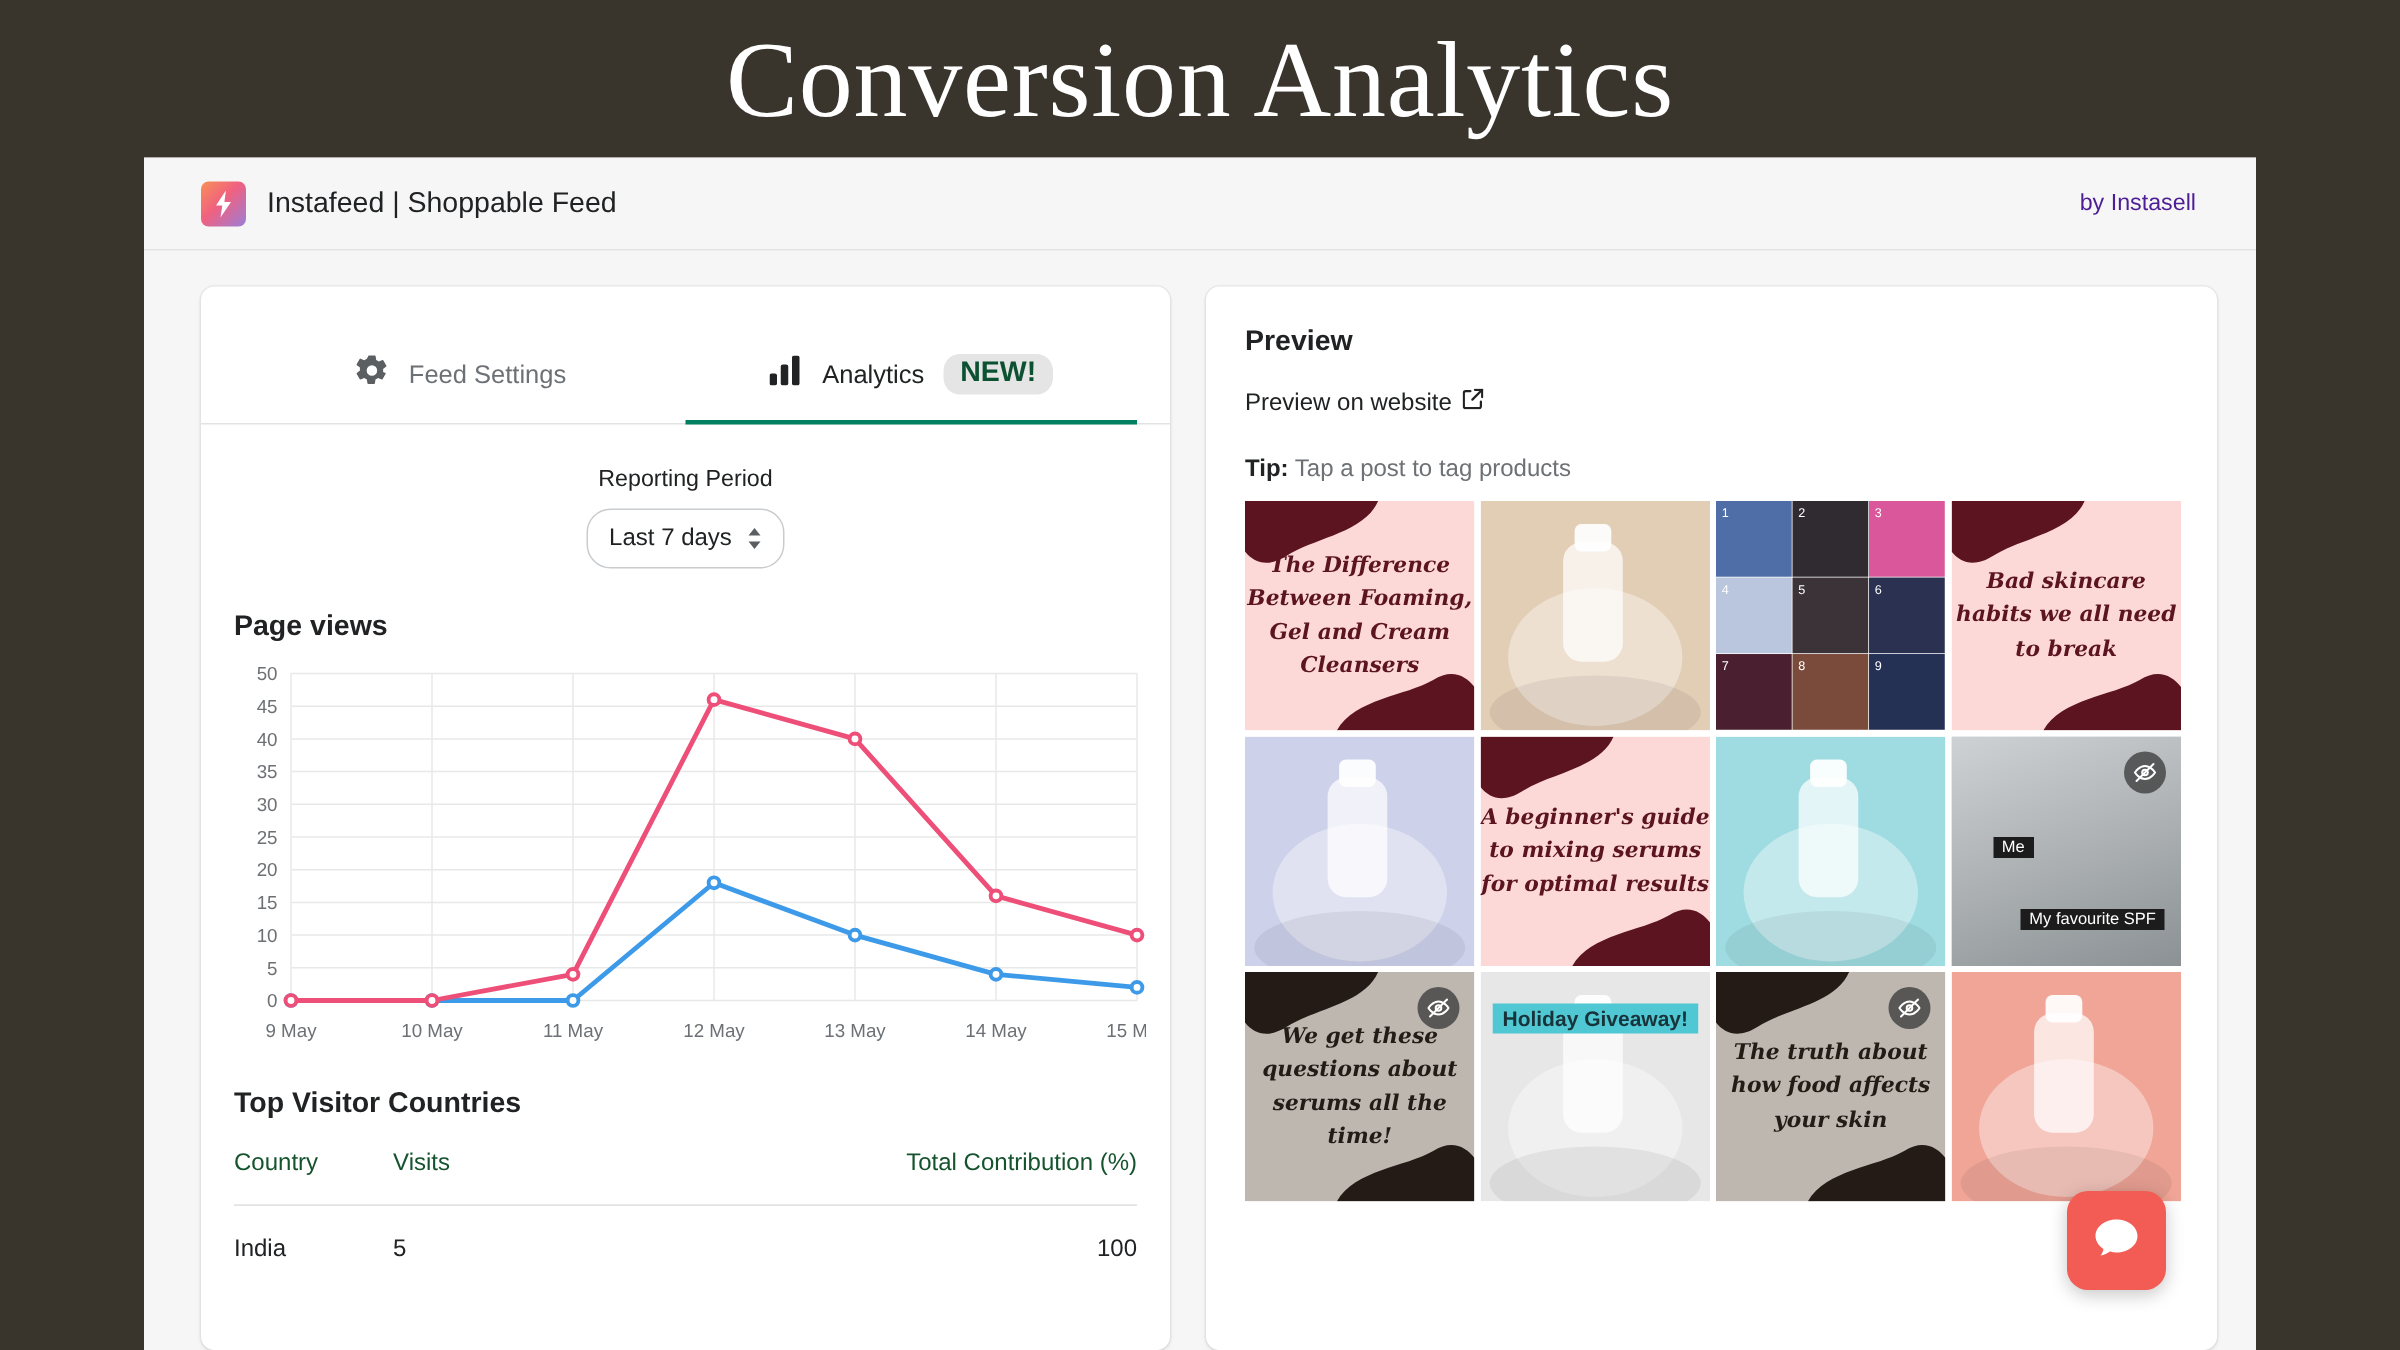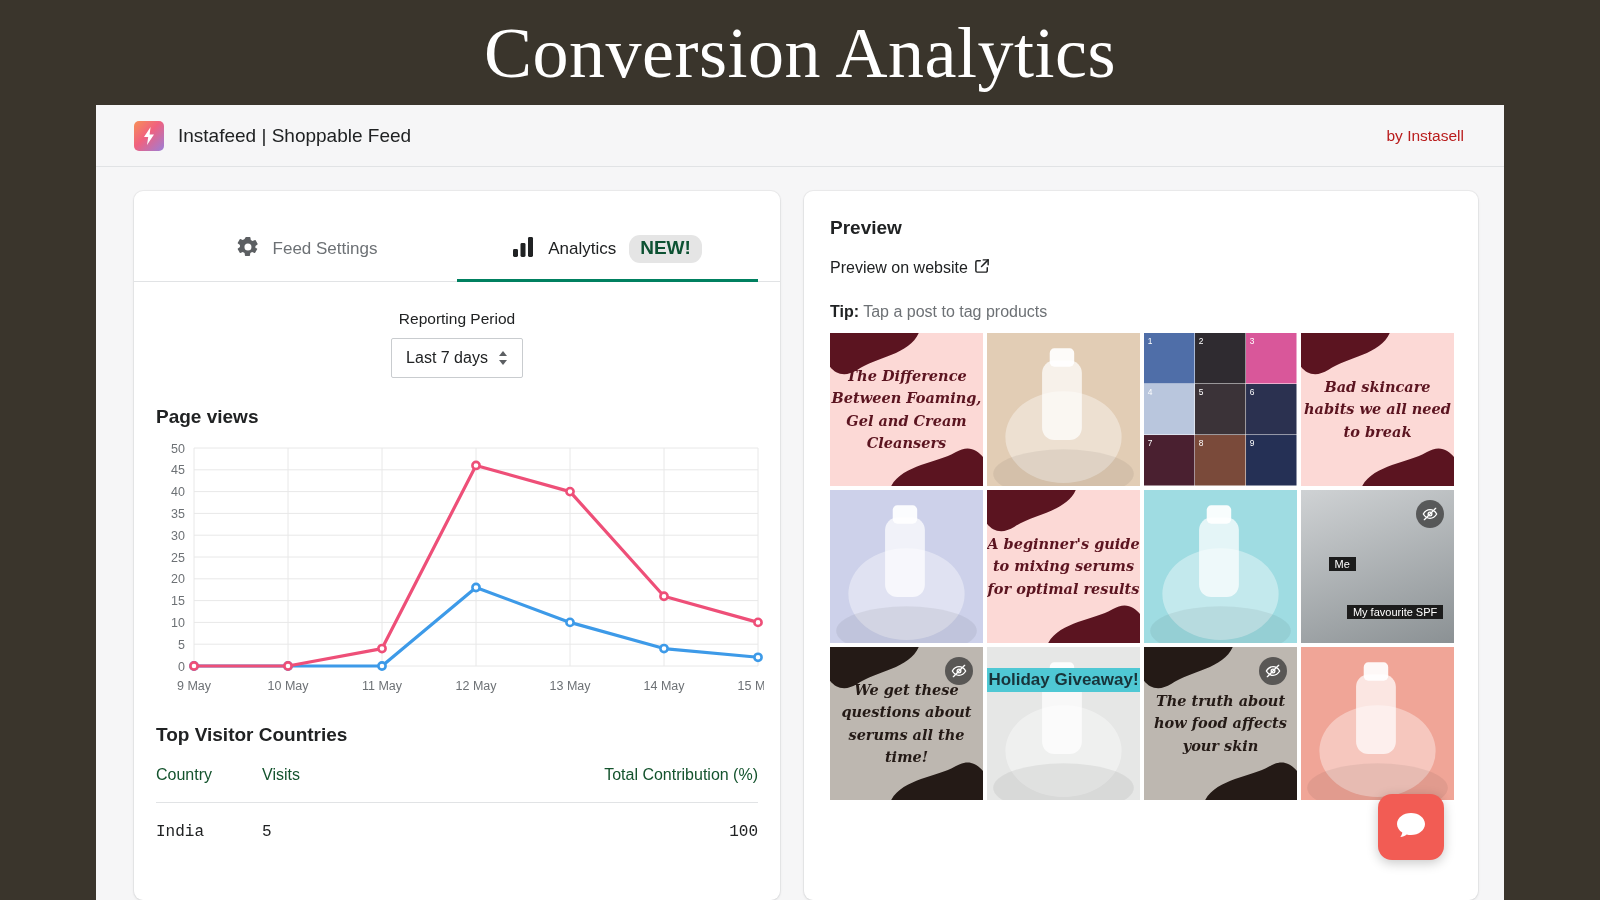--- a/index.html
+++ b/index.html
@@ -49,21 +49,21 @@
   .app-logo svg { display:block; }
   .app-name {
     margin-left: 14px;
     font-size: 19px;
     color: #202223;
     font-weight: 400;
   }
   .app-byline {
     margin-left: auto;
     font-size: 15.5px;
-    color: #b91c1c;
+    color: #4c1d95;
   }
 
   .app-body {
     display: flex;
     padding: 24px 26px 0 38px;
     gap: 24px;
     height: calc(100% - 62px);
   }
 
   
@@ -109,21 +109,21 @@
   .reporting {
     display: flex; flex-direction: column; align-items: center;
     margin-top: 28px;
   }
   .reporting-label { font-size: 15.5px; color: #202223; }
   .select-box {
     margin-top: 10px;
     min-width: 130px;
     height: 40px;
     border: 1px solid #c9cccf;
-    border-radius: 2px;
+    border-radius: 16px;
     background: #fff;
     display: flex; align-items: center; justify-content: center;
     gap: 10px;
     padding: 0 14px;
     cursor: pointer;
   }
   .select-value { font-size: 16px; color: #202223; }
   .select-arrows { font-size: 11px; color: #5c5f62; line-height: 8px; text-align: center; }
 
   
@@ -145,21 +145,20 @@
     text-align: left;
     font-size: 16px; font-weight: 400; color: #14532d;
     padding: 6px 0 18px 0;
     border-bottom: 1px solid #e1e3e5;
   }
   .tbl th.col-visits { text-align: left; width: 34%; }
   .tbl th.col-contrib { text-align: right; }
   .tbl td {
     font-size: 16px; color: #202223;
     padding: 20px 0 0 0;
-    font-family: Liberation Mono, monospace;
   }
   .tbl td.c-visits { text-align: left; }
   .tbl td.c-contrib { text-align: right; }
 
   
   .preview-pad { padding: 26px 24px 0 26px; }
   .preview-title { font-size: 19px; font-weight: 700; color: #202223; }
   .preview-link {
     margin-top: 20px;
     font-size: 16px; color: #202223;
@@ -501,21 +500,21 @@
             </div>
             <div class="thumb">
               <svg class="blob" style="inset:0;width:100%;height:100%" viewBox="0 0 100 100" preserveAspectRatio="none">
       <rect width="100" height="100" fill="#e6e7e6"></rect>
       <ellipse cx="50" cy="68" rx="38" ry="30" fill="rgba(255,255,255,0.38)"></ellipse>
       <rect x="36" y="18" width="26" height="52" rx="8" fill="rgba(255,255,255,0.72)"></rect>
       <rect x="41" y="10" width="16" height="12" rx="3" fill="rgba(255,255,255,0.92)"></rect>
       <ellipse cx="50" cy="92" rx="46" ry="16" fill="rgba(0,0,0,0.06)"></ellipse>
     </svg>
               <div style="position:absolute;top:14%;left:50%;transform:translateX(-50%);
-          background:#4fc8d4;color:#18343a;font-size:17px;font-weight:700;padding:2px 7px;white-space:nowrap;z-index:4">Holiday Giveaway!</div>
+          background:#4fc8d4;color:#18343a;font-size:14px;font-weight:700;padding:2px 7px;white-space:nowrap;z-index:4">Holiday Giveaway!</div>
             </div>
             <div class="thumb">
     <svg class="blob" style="inset:0;width:100%;height:100%" viewBox="0 0 100 100" preserveAspectRatio="none">
       <rect width="100" height="100" fill="#bdb7b0"></rect>
       <path d="M0 0 H58 C52 14 30 16 18 24 C10 29 4 27 0 22 Z" fill="#241a16"></path>
       <path d="M100 100 H40 C48 86 70 85 82 78 C90 73 96 76 100 81 Z" fill="#241a16"></path>
     </svg>
               <div class="script" style="color:#241a16">The truth about how food affects your skin</div>
     <span class="eye-btn">
       <svg width="16" height="16" viewBox="0 0 24 24" fill="none" stroke="#ffffff" stroke-width="2" stroke-linecap="round">

